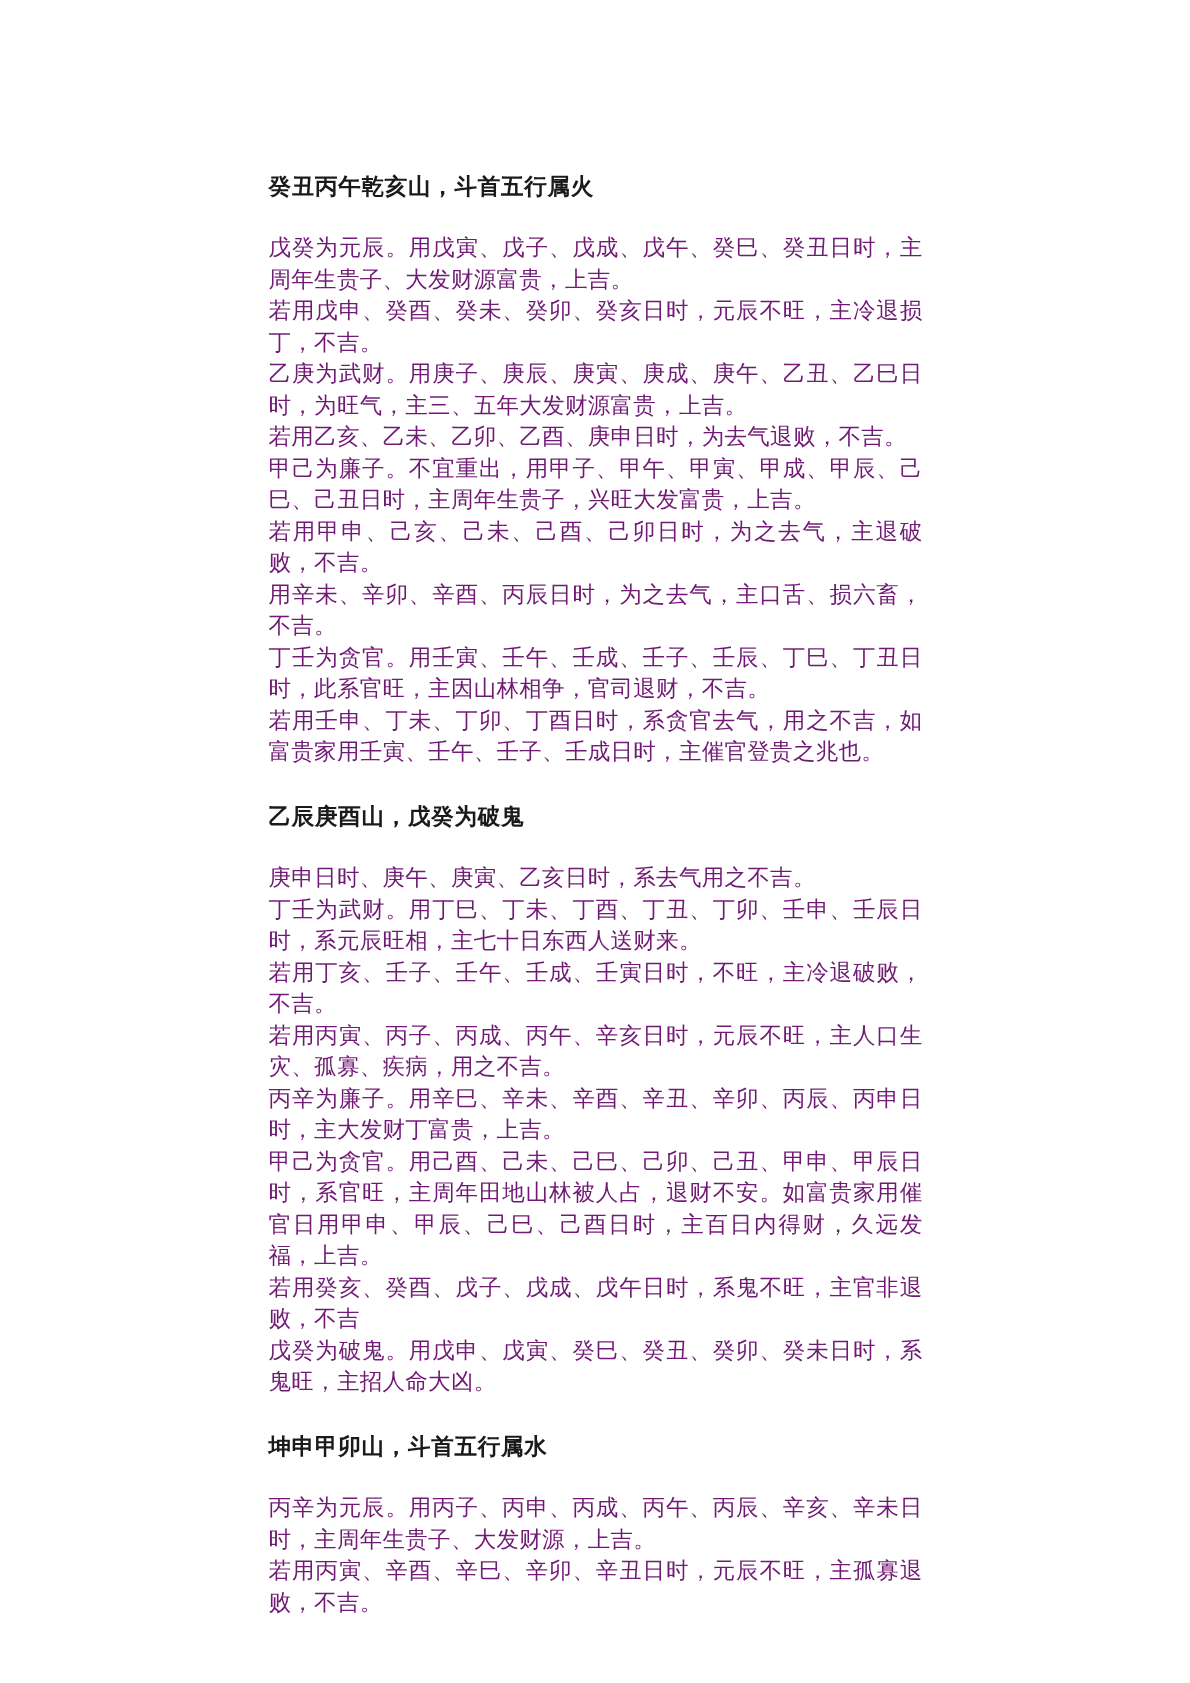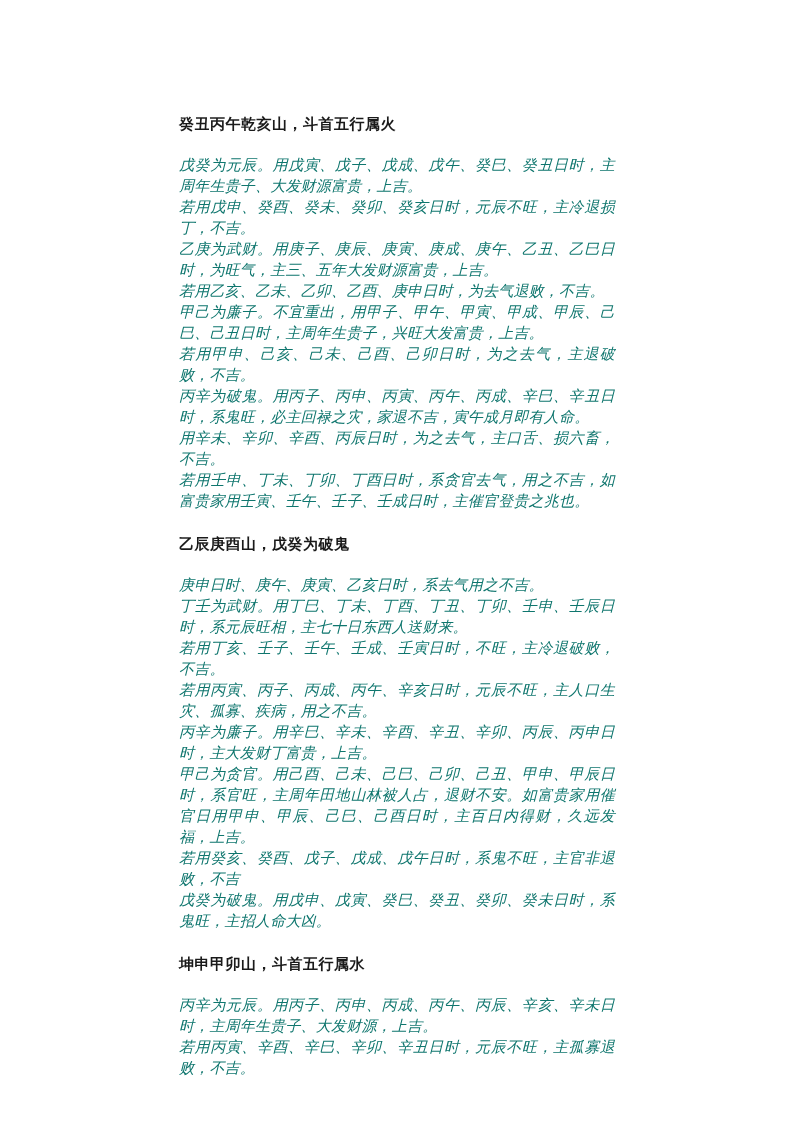--- a/index.html
+++ b/index.html
@@ -28,44 +28,43 @@
     color: #1a1a1a;
     line-height: 21px;
     margin: 22px 0 20px 0;
     letter-spacing: 0.5px;
   }
   .doc-section:first-child .heading {
     margin-top: 0;
   }
   .para {
     font-size: 15px;
-    color: #0f766e;
+    color: #701a75;
     line-height: 21px;
     margin: 0;
     text-align: justify;
     letter-spacing: 0.2px;
     word-break: break-all;
-    font-style: italic;
   }
 </style>
 </head>
 <body>
 
 <div class="page">
   <div id="content">
       <section class="doc-section">
         <h2 class="heading">癸丑丙午乾亥山，斗首五行属火</h2>
         <p class="para">戊癸为元辰。用戊寅、戊子、戊成、戊午、癸巳、癸丑日时，主周年生贵子、大发财源富贵，上吉。</p>
         <p class="para">若用戊申、癸酉、癸未、癸卯、癸亥日时，元辰不旺，主冷退损丁，不吉。</p>
         <p class="para">乙庚为武财。用庚子、庚辰、庚寅、庚成、庚午、乙丑、乙巳日时，为旺气，主三、五年大发财源富贵，上吉。</p>
         <p class="para">若用乙亥、乙未、乙卯、乙酉、庚申日时，为去气退败，不吉。</p>
         <p class="para">甲己为廉子。不宜重出，用甲子、甲午、甲寅、甲成、甲辰、己巳、己丑日时，主周年生贵子，兴旺大发富贵，上吉。</p>
         <p class="para">若用甲申、己亥、己未、己酉、己卯日时，为之去气，主退破败，不吉。</p>
-        <p class="para">丙辛为破鬼。用丙子、丙申、丙寅、丙午、丙成、辛巳、辛丑日时，系鬼旺，必主回禄之灾，家退不吉，寅午成月即有人命。</p>
         <p class="para">用辛未、辛卯、辛酉、丙辰日时，为之去气，主口舌、损六畜，不吉。</p>
+        <p class="para">丁壬为贪官。用壬寅、壬午、壬成、壬子、壬辰、丁巳、丁丑日时，此系官旺，主因山林相争，官司退财，不吉。</p>
         <p class="para">若用壬申、丁未、丁卯、丁酉日时，系贪官去气，用之不吉，如富贵家用壬寅、壬午、壬子、壬成日时，主催官登贵之兆也。</p>
       </section>
       <section class="doc-section">
         <h2 class="heading">乙辰庚酉山，戊癸为破鬼</h2>
         <p class="para">庚申日时、庚午、庚寅、乙亥日时，系去气用之不吉。</p>
         <p class="para">丁壬为武财。用丁巳、丁未、丁酉、丁丑、丁卯、壬申、壬辰日时，系元辰旺相，主七十日东西人送财来。</p>
         <p class="para">若用丁亥、壬子、壬午、壬成、壬寅日时，不旺，主冷退破败，不吉。</p>
         <p class="para">若用丙寅、丙子、丙成、丙午、辛亥日时，元辰不旺，主人口生灾、孤寡、疾病，用之不吉。</p>
         <p class="para">丙辛为廉子。用辛巳、辛未、辛酉、辛丑、辛卯、丙辰、丙申日时，主大发财丁富贵，上吉。</p>
         <p class="para">甲己为贪官。用己酉、己未、己巳、己卯、己丑、甲申、甲辰日时，系官旺，主周年田地山林被人占，退财不安。如富贵家用催官日用甲申、甲辰、己巳、己酉日时，主百日内得财，久远发福，上吉。</p>

